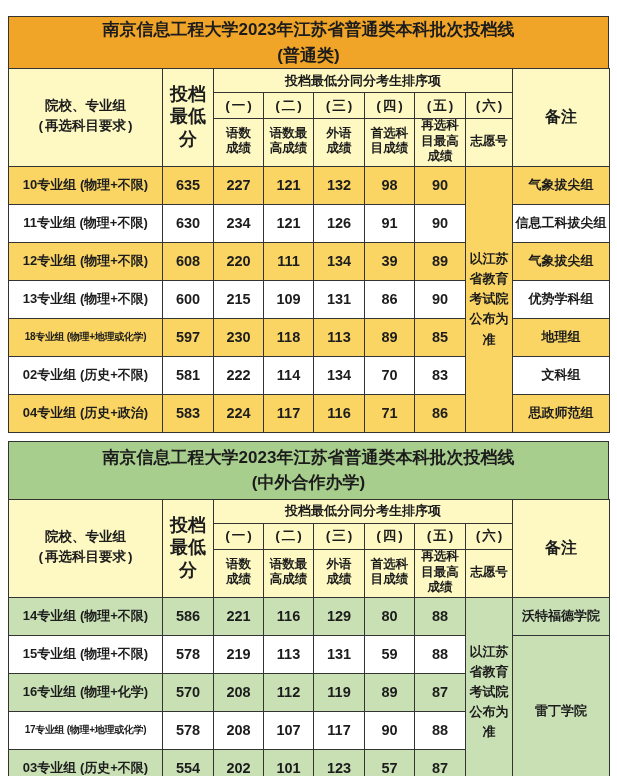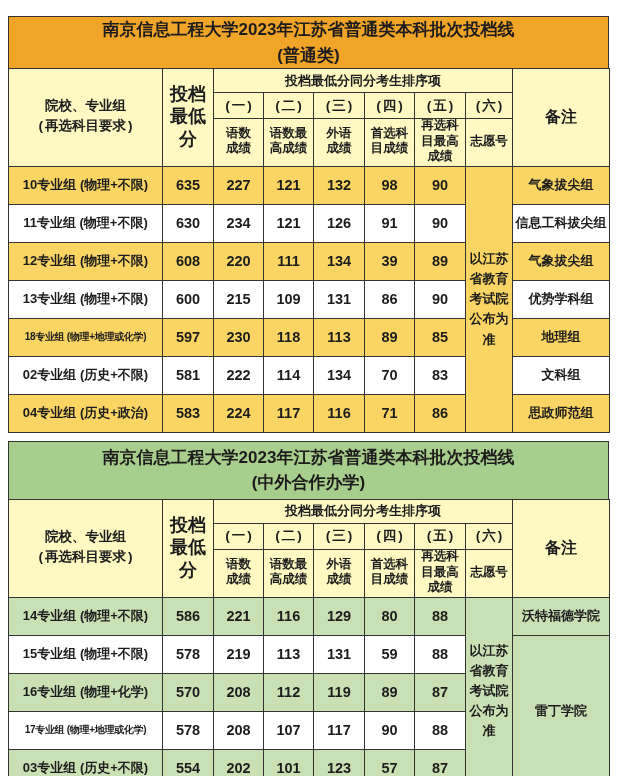--- a/index.html
+++ b/index.html
@@ -41,21 +41,21 @@
   tr.long td.group{font-size:10px;letter-spacing:-0.3px;}
   td.num{font-size:14.5px;}
   td.remark{font-size:13px;white-space:nowrap;}
   td.vol{font-size:13px;line-height:1.55;}
   
   .t1 tbody tr:nth-child(odd) td{background:#FAD564;}
   .t1 tbody tr:nth-child(even) td{background:#ffffff;}
   .t1 td.vol{background:#FAD564 !important;}
   .t2 tbody tr:nth-child(odd) td{background:#C8E0B4;}
   .t2 tbody tr:nth-child(even) td{background:#ffffff;}
-  .t2 td.vol, .t2 td.merged{background:#C8E0B4 !important;font-family:Liberation Mono, monospace;}
+  .t2 td.vol, .t2 td.merged{background:#C8E0B4 !important;}
 </style>
 </head>
 <body>
 
 <div class="page">
 
   <section class="tbl-block t1">
     <div class="title-bar">
       <div>南京信息工程大学2023年江苏省普通类本科批次投档线</div>
       <div>(普通类)</div>

